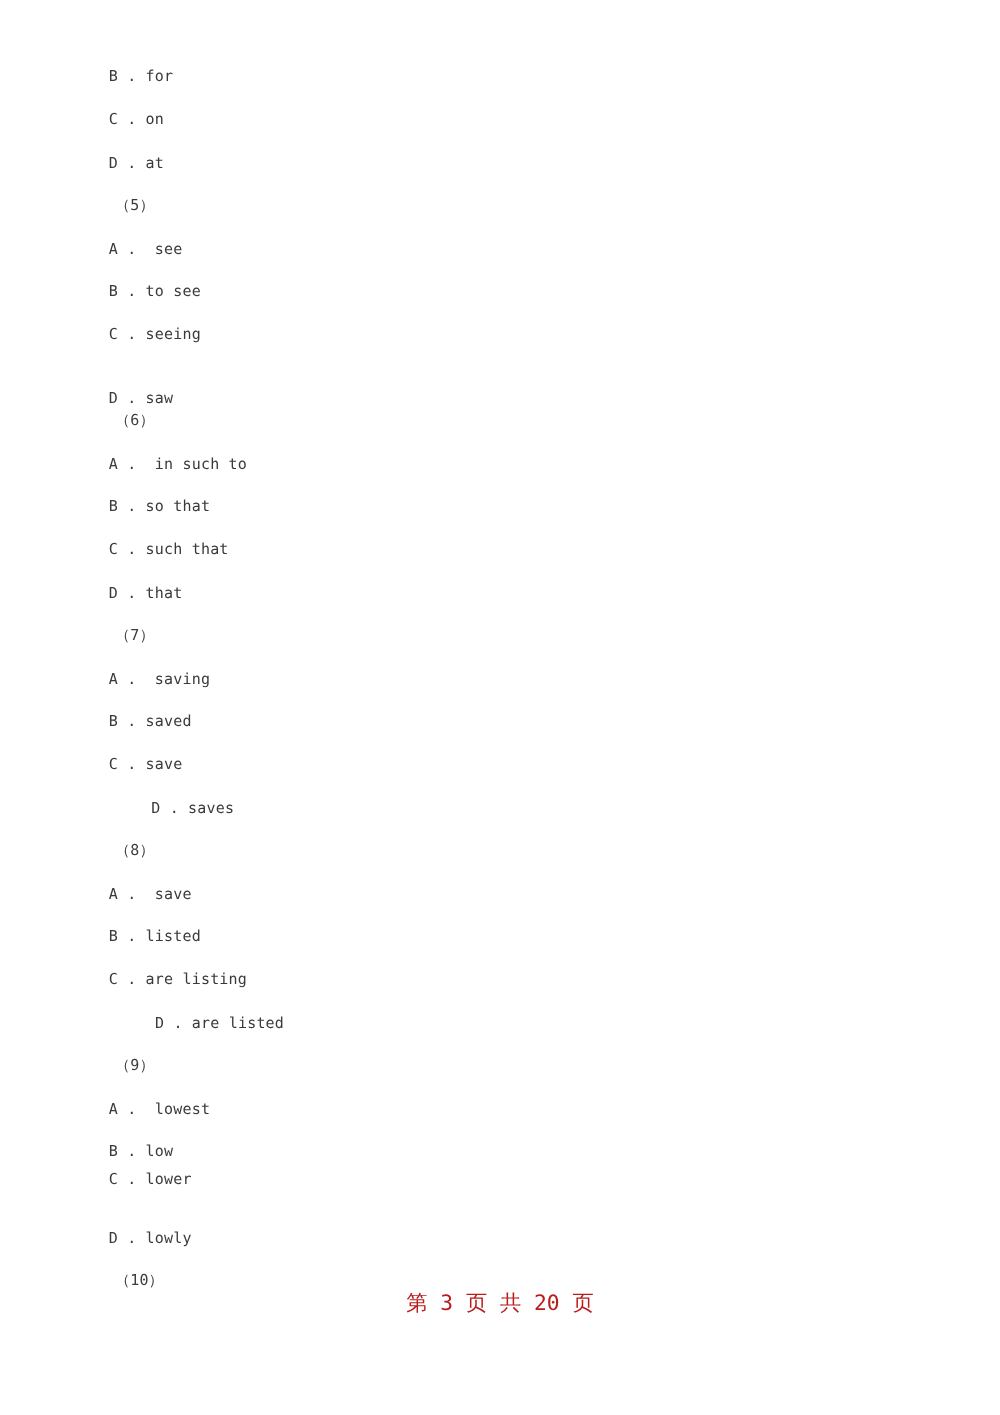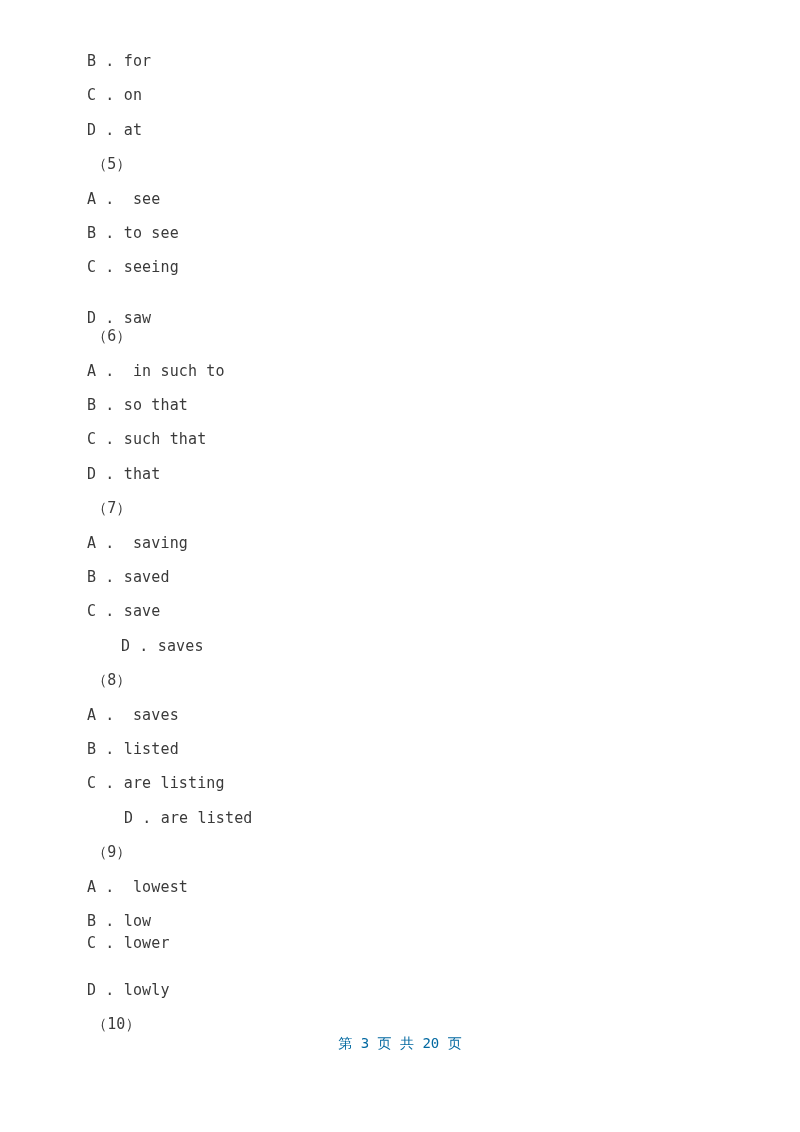--- a/index.html
+++ b/index.html
@@ -17,41 +17,41 @@
   }
   .content {
     position: absolute;
     left: 0;
     top: 0;
     width: 800px;
   }
   .line {
     position: absolute;
     white-space: pre;
-    font-size: 15px;
+    font-size: 12px;
     line-height: 14px;
     color: #3a3a3a;
     letter-spacing: 0.15px;
   }
   .opt {
     left: 87px;
   }
   .qnum {
     left: 92px;
     color: #3d3d3d;
   }
   .footer {
     position: absolute;
     top: 1036px;
     left: 0;
     width: 800px;
     text-align: center;
-    font-size: 14px;
+    font-size: 17px;
     line-height: 14px;
-    color: #0369a1;
+    color: #b91c1c;
     white-space: pre;
     font-family: "DejaVu Sans Mono", "Liberation Mono", monospace;
   }
 </style>
 </head>
 <body>
 
 <div class="page">
   <div class="content" id="content">
       <div class="line opt" style="top: 54px;">B . for</div>
@@ -66,21 +66,21 @@
       <div class="line opt" style="top: 364px;">A .  in such to</div>
       <div class="line opt" style="top: 398px;">B . so that</div>
       <div class="line opt" style="top: 432px;">C . such that</div>
       <div class="line opt" style="top: 467px;">D . that</div>
       <div class="line qnum" style="top: 501px;">（7）</div>
       <div class="line opt" style="top: 536px;">A .  saving</div>
       <div class="line opt" style="top: 570px;">B . saved</div>
       <div class="line opt" style="top: 604px;">C . save</div>
       <div class="line opt" style="top: 639px; padding-left: 34px;">D . saves</div>
       <div class="line qnum" style="top: 673px;">（8）</div>
-      <div class="line opt" style="top: 708px;">A .  saves</div>
+      <div class="line opt" style="top: 708px;">A .  save</div>
       <div class="line opt" style="top: 742px;">B . listed</div>
       <div class="line opt" style="top: 776px;">C . are listing</div>
       <div class="line opt" style="top: 811px; padding-left: 37px;">D . are listed</div>
       <div class="line qnum" style="top: 845px;">（9）</div>
       <div class="line opt" style="top: 880px;">A .  lowest</div>
       <div class="line opt" style="top: 914px;">B . low</div>
       <div class="line opt" style="top: 900px; margin-top: 36px;">C . lower</div>
       <div class="line opt" style="top: 983px;">D . lowly</div>
       <div class="line qnum" style="top: 1017px;">（10）</div>
     </div>

